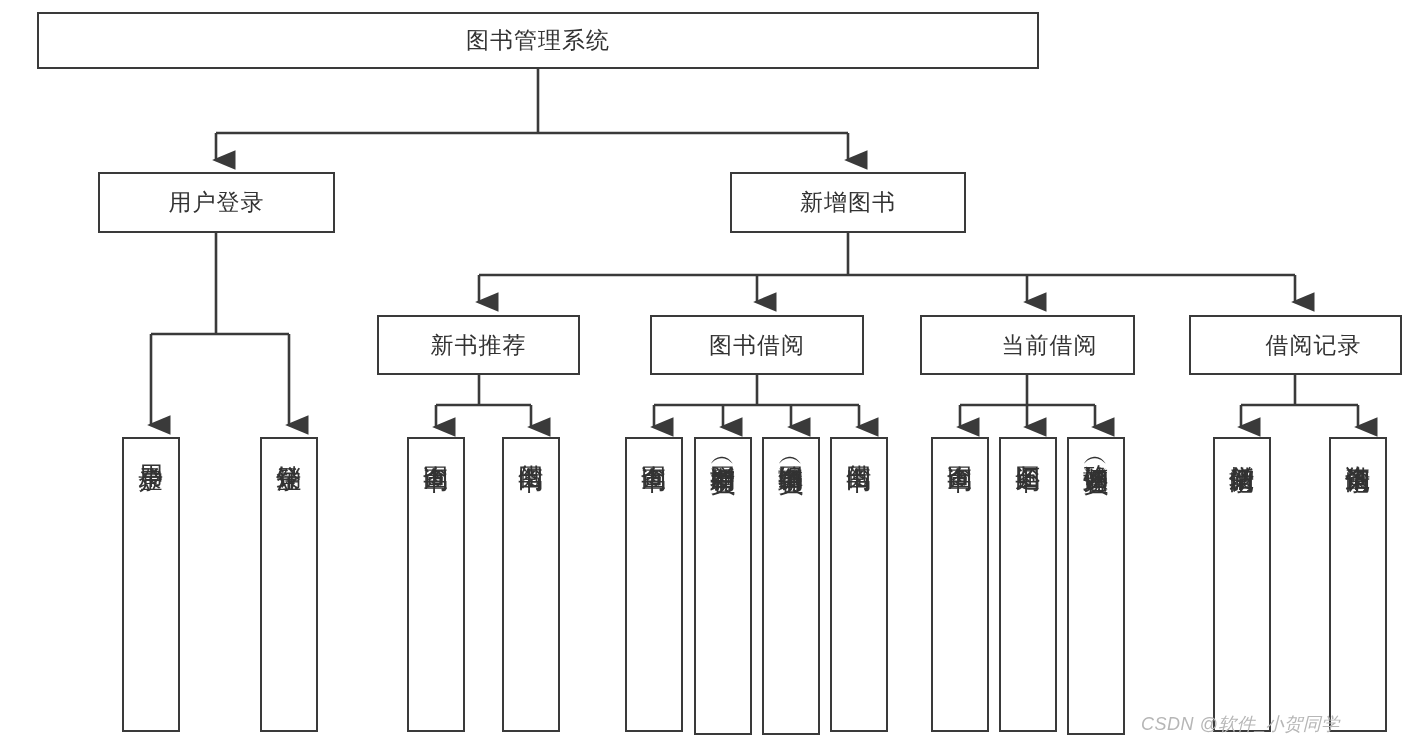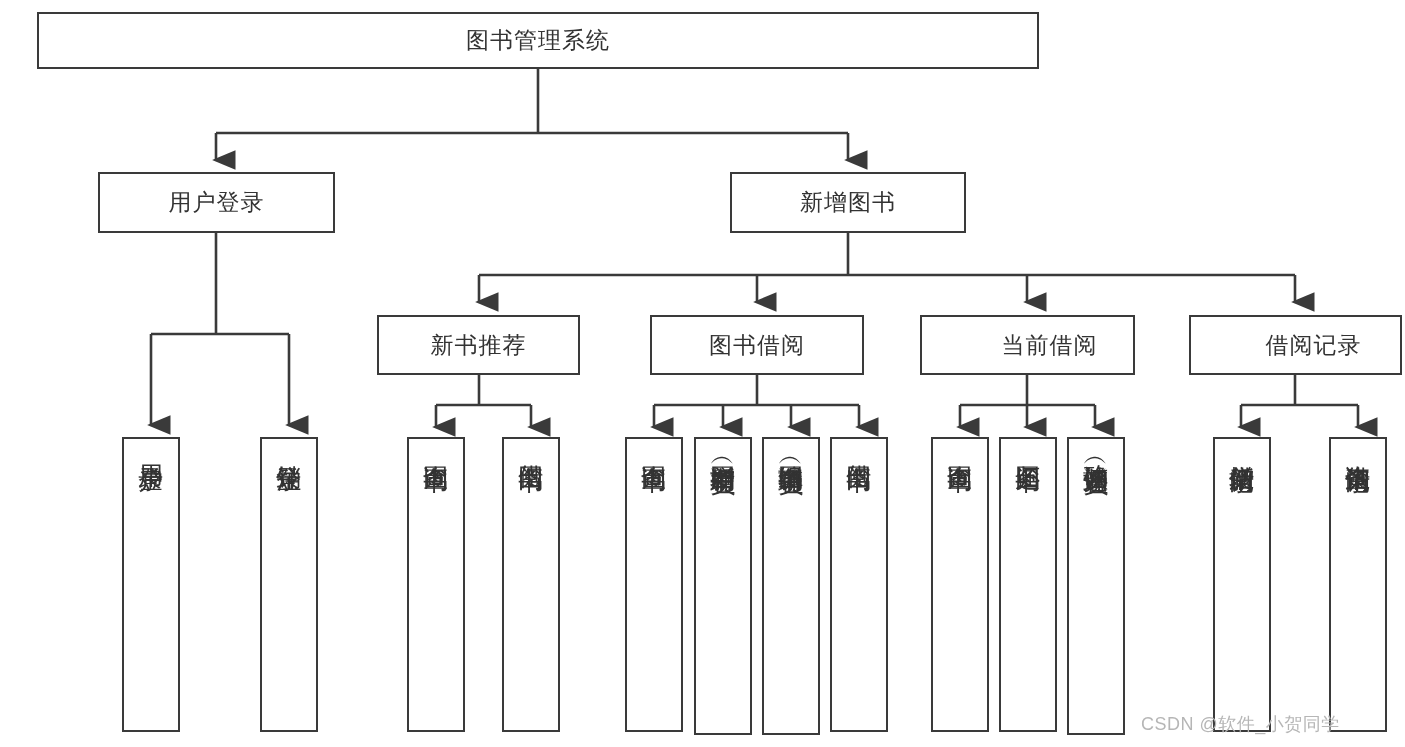--- a/index.html
+++ b/index.html
@@ -55,20 +55,21 @@
     white-space: nowrap;
   }
   .watermark {
     position: absolute;
     left: 1124px;
     top: 712px;
     font-size: 18px;
     color: #b6b6b6;
     white-space: nowrap;
     letter-spacing: 0.5px;
+    font-style: italic;
   }
 </style>
 </head>
 <body>
 
 <div id="canvas">
 
   <svg id="wires" viewBox="0 0 1405 747" xmlns="http://www.w3.org/2000/svg">
     <defs>
       <marker id="arrow" viewBox="0 0 12 12" refX="6" refY="10" markerWidth="9" markerHeight="9" orient="auto-start-reverse">

